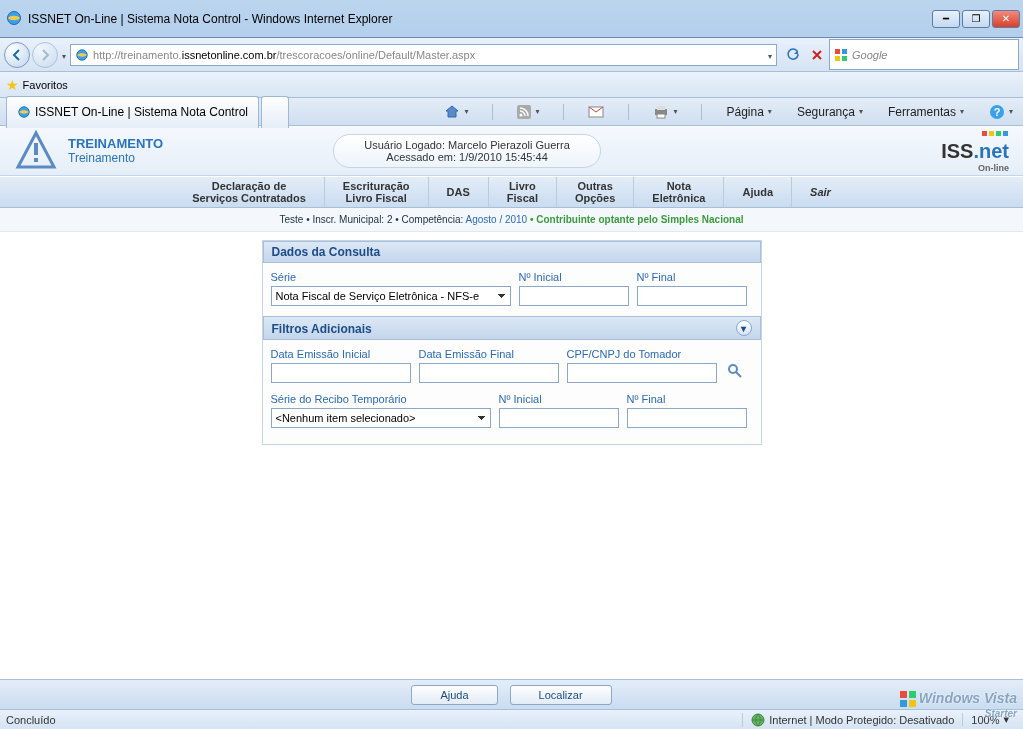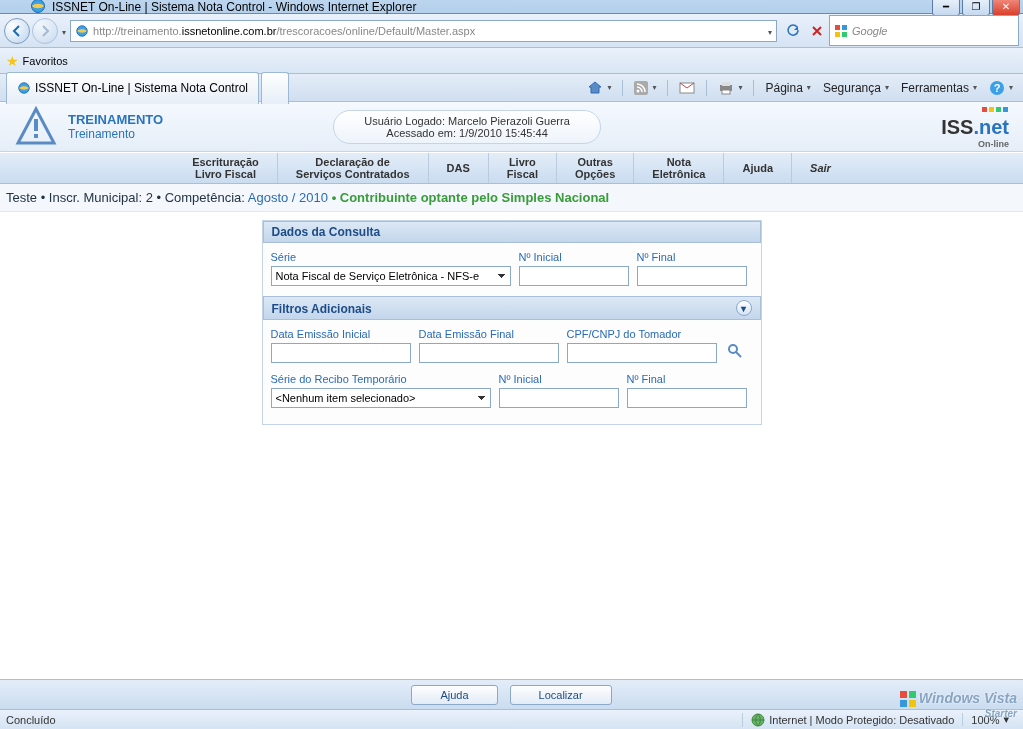--- a/index.html
+++ b/index.html
@@ -1,19 +1,19 @@
 <!DOCTYPE html>
 <html><head>
 <meta charset="utf-8">
 <style>
 * { box-sizing: border-box; margin: 0; padding: 0; font-family: "Segoe UI", Tahoma, sans-serif; }
 body { background: #fff; font-size: 11px; width: 1023px; height: 729px; position: relative; overflow: hidden; }
 
 
-.titlebar { height: 14px; background: linear-gradient(#bcd5ef,#b3cfeb); display:flex; align-items:center; border-bottom:1px solid #6b8aae;padding-left:24px; }
+.titlebar { height: 38px; background: linear-gradient(#bcd5ef,#b3cfeb); display:flex; align-items:center; border-bottom:1px solid #6b8aae; }
 .titlebar .ie-icon { margin: 0 6px; }
 .titlebar .title { flex:1; color:#000; font-size:12px; }
 .winbtns { display:flex; gap:2px; margin-right:3px; }
 .winbtn { width:28px; height:18px; border:1px solid #5a7ca8; border-radius:3px; display:flex; align-items:center; justify-content:center; background:linear-gradient(#e8f1fb,#c5d9ef); font-size:10px; cursor:pointer;}
 .winbtn.close { background:linear-gradient(#f28a7c,#d9402b); color:#fff; }
 
 
 .navbar { height:34px; background:linear-gradient(#e9f1fb,#d5e3f3); display:flex; align-items:center; padding:0 4px; border-bottom:1px solid #a9bfd8;}
 .navbtn { width:26px; height:26px; border-radius:50%; border:1px solid #7c9bc0; background:radial-gradient(circle at 30% 30%,#fff,#bcd4ee); margin-right:2px; display:flex; align-items:center; justify-content:center; cursor:pointer;}
 .navbtn.fwd { opacity:0.5; }
@@ -21,21 +21,21 @@
 .addr .grey{ color:#888; } .addr .black{ color:#000; }
 .iconbtn { width:20px; height:20px; display:flex; align-items:center; justify-content:center; cursor:pointer; margin:0 2px;}
 .searchbox { width:190px; height:31px; background:#fff; border:1px solid #8ba8c8; display:flex; align-items:center; padding:0 4px; color:#888; font-style:italic;}
 
 
 .favbar { height:26px; background:linear-gradient(#eaf2fb,#d8e5f3); display:flex; align-items:center; padding:0 6px; border-bottom:1px solid #a9bfd8;}
 .favbar .star { color:#f5c518; margin-right:4px; font-size:14px;}
 .tabbar { height:28px; background:linear-gradient(#e4edf8,#cfdef0); display:flex; align-items:center; padding-left:6px; border-bottom:1px solid #a9bfd8;}
 .tab { height:32px; display:flex; align-items:center; background:linear-gradient(#fefefe,#e6eef8); border:1px solid #9db8d5; border-bottom:none; border-radius:3px 3px 0 0; padding:0 10px; margin-right:2px; font-size:12px; max-width:310px; overflow:hidden; white-space:nowrap; }
 .tab.new { width:28px; justify-content:center; }
-.cmdbar { margin-left:auto; display:flex; align-items:center; gap:4px; padding-right:6px; font-size:12px; color:#222;}
+.cmdbar { margin-left:auto; display:flex; align-items:center; gap:17px; padding-right:6px; font-size:12px; color:#222;}
 .cmdbar .menuitem { display:flex; align-items:center; gap:2px; cursor:pointer; padding:2px 4px;}
 .drop::after { content:"▾"; font-size:8px; margin-left:2px; color:#555;}
 .sep { width:1px; height:16px; background:#a9bfd8; margin:0 3px;}
 
 
 .page { background:#fff; }
 .header-row { height:50px; background:linear-gradient(#f5f9fe,#e5eef8); display:flex; align-items:center; padding:0 14px; border-bottom:1px solid #c5d5e8;}
 .warn-icon { width:44px; height:44px; position:relative; margin-right:10px;}
 .warn-icon svg { width:44px; height:44px; }
 .train-labels { color:#2a73bf; font-weight:bold; font-size:13px; line-height:1.2;}
@@ -43,21 +43,21 @@
 .login-pill { margin:0 auto; background:linear-gradient(#fff,#eef4fb); border:1px solid #c5d5e8; border-radius:18px; padding:4px 30px; text-align:center; color:#333; font-size:11px;}
 .logo { margin-left:auto; font-weight:bold; color:#333; text-align:right;}
 .logo .iss{ font-size:20px; } .logo .net{ color:#2a73bf;} .logo .sub{ font-size:9px; color:#666; display:block;}
 .logo-dots { position:relative; top:-2px; display:inline-block;}
 .logo-dots span{ display:inline-block; width:5px; height:5px; margin:0 1px;}
 
 .mainmenu { height:32px; background:linear-gradient(#e3edf8,#cadcf0); display:flex; align-items:stretch; justify-content:center; border-top:1px solid #fff; border-bottom:1px solid #a9bfd8;}
 .mainmenu .mitem { padding:2px 18px; display:flex; flex-direction:column; justify-content:center; text-align:center; font-size:11px; font-weight:bold; color:#333; cursor:pointer; border-right:1px solid #b9ccde;}
 .mainmenu .mitem:last-child{ border-right:none;font-style:italic;}
 
-.statusline { padding:6px; font-size:13px; background:#f4f8fd; border-bottom:1px solid #e0e8f0;}
+.statusline { text-align:center; padding:6px; font-size:10px; background:#f4f8fd; border-bottom:1px solid #e0e8f0;}
 .statusline .dark{ color:#234; } .statusline .blue{ color:#2a6ab6;} .statusline .green{ color:#3a9b3a; font-weight:bold;}
 
 .form-area { width:500px; margin:8px auto; border:1px solid #c5d5e8; background:#fdfdfe; padding-bottom:6px;}
 .panel-head { background:linear-gradient(#dce8f5,#c3d6ec); border:1px solid #a9bfd8; padding:3px 8px; font-weight:bold; color:#1d4c86; font-size:12px; display:flex; align-items:flex-end;}
 .panel-head .collapse{ margin-left:auto; width:16px; height:16px; border:1px solid #8ba8c8; border-radius:8px; background:linear-gradient(#fff,#d5e3f3); font-size:10px; display:flex; align-items:center; justify-content:center; cursor:pointer;}
 .panel-body { padding:4px 8px 10px; }
 .lbl { color:#2a6ab6; font-size:11px; margin:4px 0 3px; display:block;}
 .row { display:flex; gap:8px; align-items:flex-end;}
 .row > div{ display:flex; flex-direction:column;}
 select,.txt { border:1px solid #8ba8c8; height:20px; background:#fff; font-size:11px; padding:0 4px;}
@@ -217,26 +217,26 @@
     </div>
     <div class="logo">
       <span class="logo-dots"><span style="background:#e74c3c"></span><span style="background:#f1c40f"></span><span style="background:#2ecc71"></span><span style="background:#3498db"></span></span><br>
       <span class="iss">ISS<span class="net">.net</span></span>
       <span class="sub">On-line</span>
     </div>
   </div>
 
   <div class="mainmenu">
     <div class="mitem">
+        <span>Declaração de</span>
+        <span>Serviços Contratados</span>
+      </div>
+    <div class="mitem">
         <span>Escrituração</span>
         <span>Livro Fiscal</span>
-      </div>
-    <div class="mitem">
-        <span>Declaração de</span>
-        <span>Serviços Contratados</span>
       </div>
     <div class="mitem">
         <span>DAS</span>
       </div>
     <div class="mitem">
         <span>Livro</span>
         <span>Fiscal</span>
       </div>
     <div class="mitem">
         <span>Outras</span>

